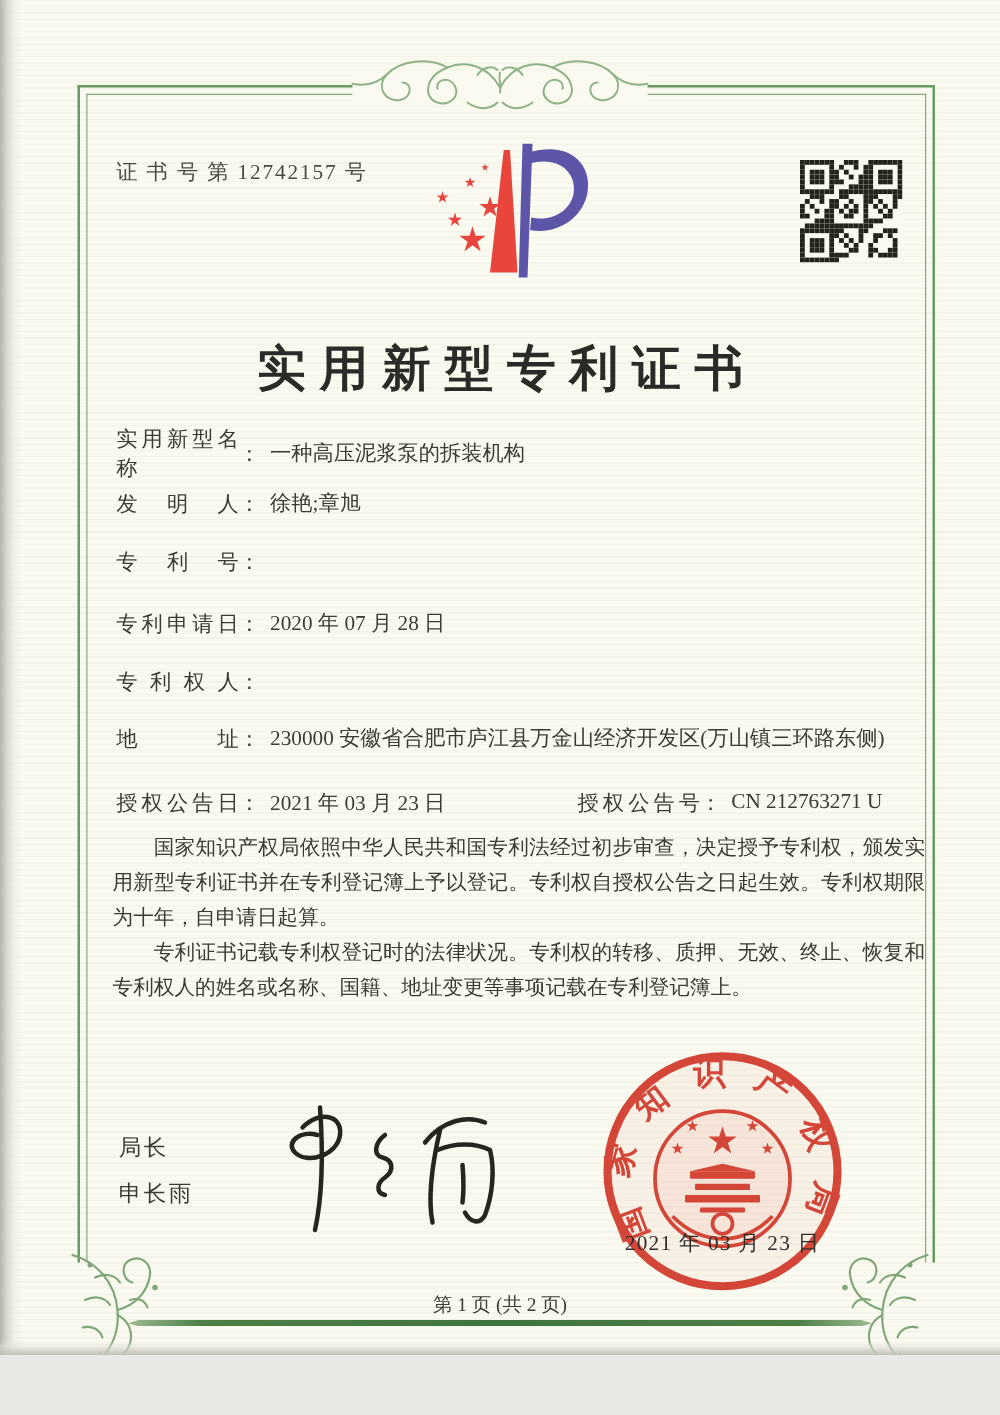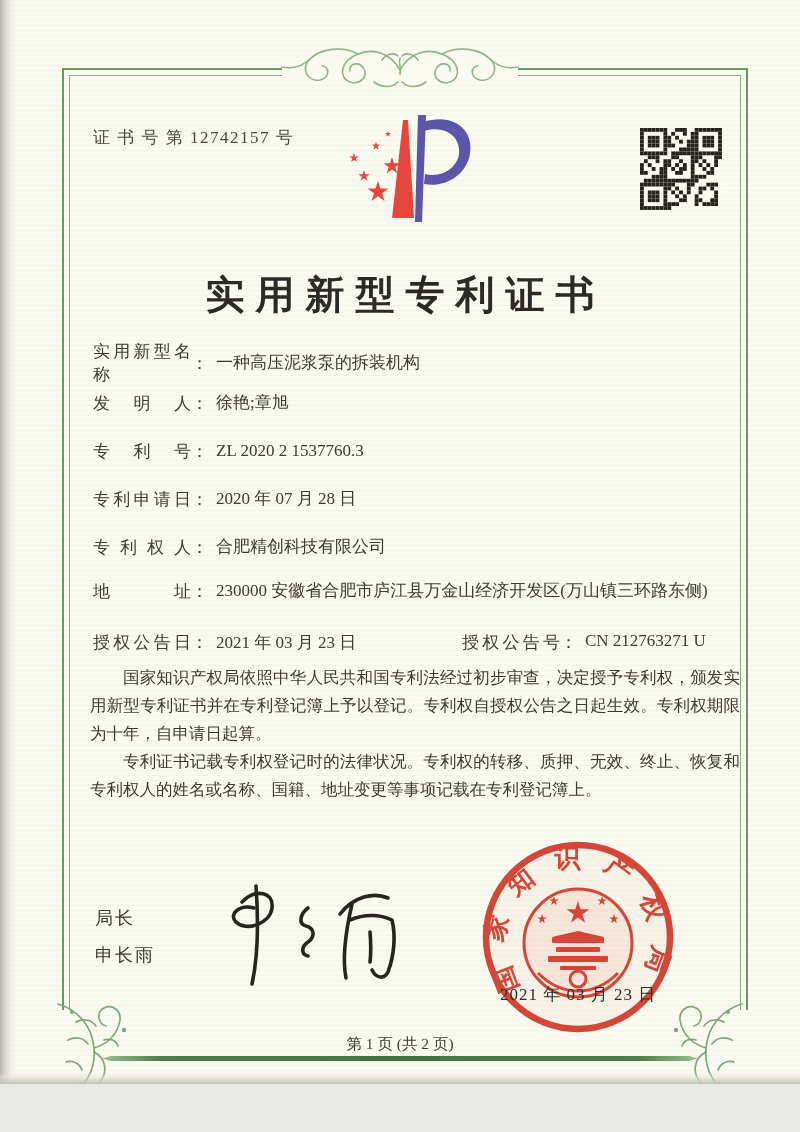--- a/index.html
+++ b/index.html
@@ -380,31 +380,29 @@
         <span class="val">一种高压泥浆泵的拆装机构</span>
     </div>
     <div class="row r2">
       <span class="lbl">发明人</span>
         <span class="colon">：</span>
         <span class="val">徐艳;章旭</span>
     </div>
     <div class="row r3">
       <span class="lbl">专利号</span>
         <span class="colon">：</span>
-        <span class="val">ZL 2020 2 1537760.3</span>
     </div>
     <div class="row r4">
       <span class="lbl">专利申请日</span>
         <span class="colon">：</span>
         <span class="val">2020 年 07 月 28 日</span>
     </div>
     <div class="row r5">
       <span class="lbl">专利权人</span>
         <span class="colon">：</span>
-        <span class="val">合肥精创科技有限公司</span>
     </div>
     <div class="row r6">
       <span class="lbl">地址</span>
         <span class="colon">：</span>
         <span class="val">230000 安徽省合肥市庐江县万金山经济开发区(万山镇三环路东侧)</span>
     </div>
     <div class="row r7" style="position:absolute;">
       <span class="lbl">授权公告日</span>
         <span class="colon">：</span>
         <span>2021 年 03 月 23 日</span>

